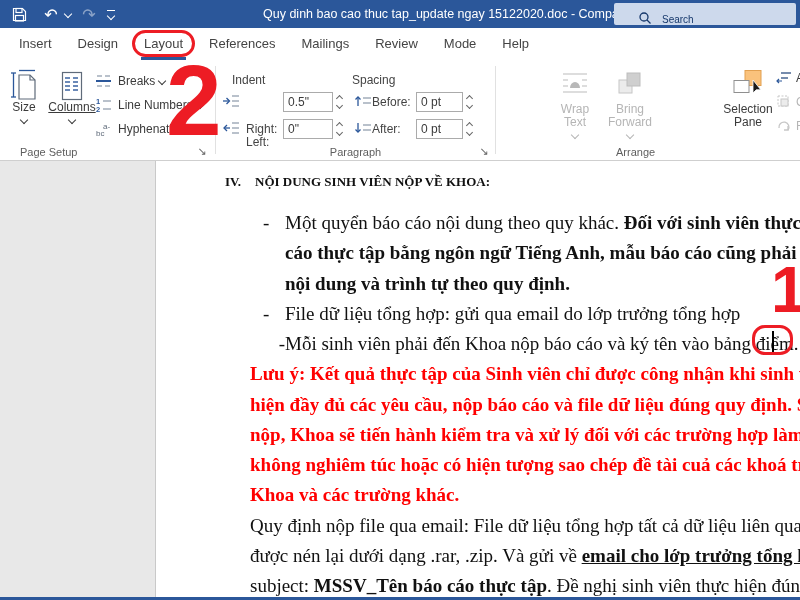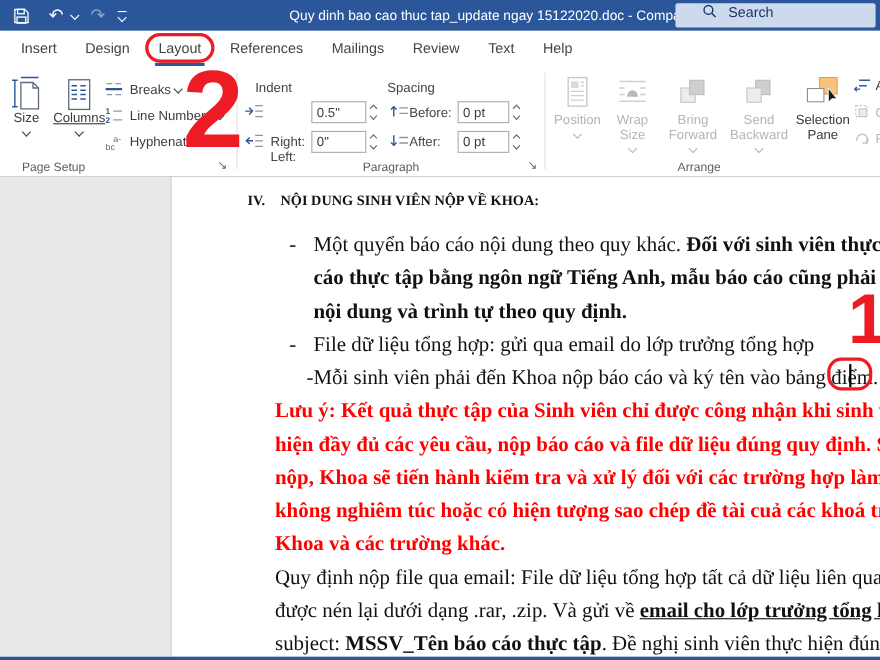--- a/index.html
+++ b/index.html
@@ -11,21 +11,21 @@
   .qat-btn{position:absolute;top:0;height:28px;display:flex;align-items:center;justify-content:center;color:#fff;}
   .qat-save{left:4px;width:30px;}
   .qat-undo{left:38px;width:26px;}
   .qat-undo-chev{left:62px;width:12px;}
   .qat-redo{left:76px;width:26px;opacity:.45;}
   .qat-more{left:102px;width:18px;flex-direction:column;}
   .qat-more .bar{width:8px;height:0;border-top:1.5px solid #fff;margin-bottom:2px;}
   .title-text{position:absolute;left:263px;top:0;height:28px;line-height:28px;color:#ffffff;
               font-size:12.5px;white-space:nowrap;}
   .searchbox{position:absolute;left:614px;top:3px;width:182px;height:22px;background:#cdd9ec;
-             border-radius:2px;display:flex;align-items:flex-start;color:#16386b;font-size:13px;}
+             border-radius:2px;display:flex;align-items:flex-end;color:#16386b;font-size:10px;}
   .searchbox .mag{margin:0 10px 0 24px;display:flex;}
   
   .tabrow{position:absolute;left:0;top:28px;width:800px;height:34px;background:#fff;display:flex;
           align-items:center;padding-left:6px;box-sizing:border-box;}
   .tab{position:relative;font-size:13px;color:#444;padding:0 13px;height:34px;line-height:32px;cursor:default;}
   .tab.active .underline{position:absolute;left:10px;right:10px;bottom:2px;height:3px;background:#2b579a;}
   .tab .tab-circle{position:absolute;left:1px;right:1px;top:2px;bottom:5px;border:3px solid #ed1c24;
                    border-radius:14px;pointer-events:none;z-index:60;}
   
   .ribbon{position:absolute;left:0;top:62px;width:800px;height:99px;background:#fff;
@@ -115,21 +115,21 @@
   </div>
 </div>
 
 <div class="tabrow" id="tab-list">
     <div class="tab"><span>Insert</span></div>
     <div class="tab"><span>Design</span></div>
     <div class="tab active"><span>Layout</span><div class="underline"></div><div class="tab-circle"></div></div>
     <div class="tab"><span>References</span></div>
     <div class="tab"><span>Mailings</span></div>
     <div class="tab"><span>Review</span></div>
-    <div class="tab"><span>Text</span></div>
+    <div class="tab"><span>Mode</span></div>
     <div class="tab"><span>Help</span></div>
   </div>
 
 <div class="ribbon">
 
   <div class="group" style="left:0;width:215px;">
     <div class="bigbtn" style="left:4px;width:40px;">
       <div class="ic">
         <svg width="26" height="32" viewBox="0 0 26 32">
           <line x1="2.5" y1="4" x2="2.5" y2="28" stroke="#2b579a" stroke-width="1.3"></line>
@@ -303,72 +303,45 @@
         </span>
     </div>
 
     <div class="group-label" style="left:0;right:0;text-align:center;">Paragraph</div>
     <div class="launcher" style="right:4px;">↘</div>
   </div>
 
   <div class="gsep" style="left:495px;"></div>
 
   <div class="group" style="left:496px;right:0;">
-    <div class="arr-btn disabled" style="left:6px;width:46px;">
-      <div class="ic">
-        <svg width="24" height="30" viewBox="0 0 24 30">
-          <rect x="3.5" y="1.5" width="17" height="26" fill="#fff" stroke="#c6c6c6" stroke-width="1.2"></rect>
-          <rect x="6" y="5" width="7" height="6" fill="#d9d9d9"></rect>
-          <g stroke="#cfcfcf" stroke-width="1.2">
-              <line x1="15" y1="6" x2="18" y2="6"></line>
-              <line x1="15" y1="9" x2="18" y2="9"></line>
-              <line x1="6" y1="14" x2="18" y2="14"></line>
-              <line x1="6" y1="18" x2="18" y2="18"></line>
-              <line x1="6" y1="22" x2="18" y2="22"></line>
-            </g>
-        </svg>
-      </div>
-      <div>Position</div>
-      <span class="chev blk"></span>
-    </div>
     <div class="arr-btn disabled" style="left:54px;width:50px;">
       <div class="ic">
         <svg width="28" height="26" viewBox="0 0 28 26">
           <g stroke="#cfcfcf" stroke-width="1.4">
               <line x1="2" y1="3" x2="26" y2="3"></line>
               <line x1="2" y1="9" x2="7" y2="9"></line>
               <line x1="21" y1="9" x2="26" y2="9"></line>
               <line x1="2" y1="15" x2="7" y2="15"></line>
               <line x1="21" y1="15" x2="26" y2="15"></line>
               <line x1="2" y1="21" x2="26" y2="21"></line>
             </g>
           <path d="M9,17 a5,6 0 0 1 10,0 z" fill="#b8b8b8"></path>
         </svg>
       </div>
-      <div>Wrap Size</div>
+      <div>Wrap Text</div>
       <span class="chev blk"></span>
     </div>
     <div class="arr-btn disabled" style="left:106px;width:56px;">
       <div class="ic">
         <svg width="26" height="26" viewBox="0 0 26 26">
           <rect x="2" y="9" width="13" height="13" fill="#ececec" stroke="#c6c6c6"></rect>
           <rect x="10" y="2" width="13" height="13" fill="#cfcfcf" stroke="#bdbdbd"></rect>
         </svg>
       </div>
       <div>Bring Forward</div>
-      <span class="chev blk"></span>
-    </div>
-    <div class="arr-btn disabled" style="left:164px;width:60px;">
-      <div class="ic">
-        <svg width="26" height="26" viewBox="0 0 26 26">
-          <rect x="10" y="2" width="13" height="13" fill="#cfcfcf" stroke="#bdbdbd"></rect>
-          <rect x="2" y="9" width="13" height="13" fill="#ececec" stroke="#c6c6c6"></rect>
-        </svg>
-      </div>
-      <div>Send Backward</div>
       <span class="chev blk"></span>
     </div>
     <div class="arr-btn" style="left:226px;width:52px;">
       <div class="ic">
         <svg width="32" height="30" viewBox="0 0 32 30">
           <rect x="13" y="1.5" width="16" height="15" fill="#fac27c" stroke="#e2a050"></rect>
           <rect x="2" y="11.5" width="15" height="12" fill="#fff" stroke="#8f8f8f"></rect>
           <path d="M21,11 v13 l3.2,-3.2 4.6,0 z" fill="#1a1a1a" stroke="#fff" stroke-width="0.8"></path>
         </svg>
       </div>

